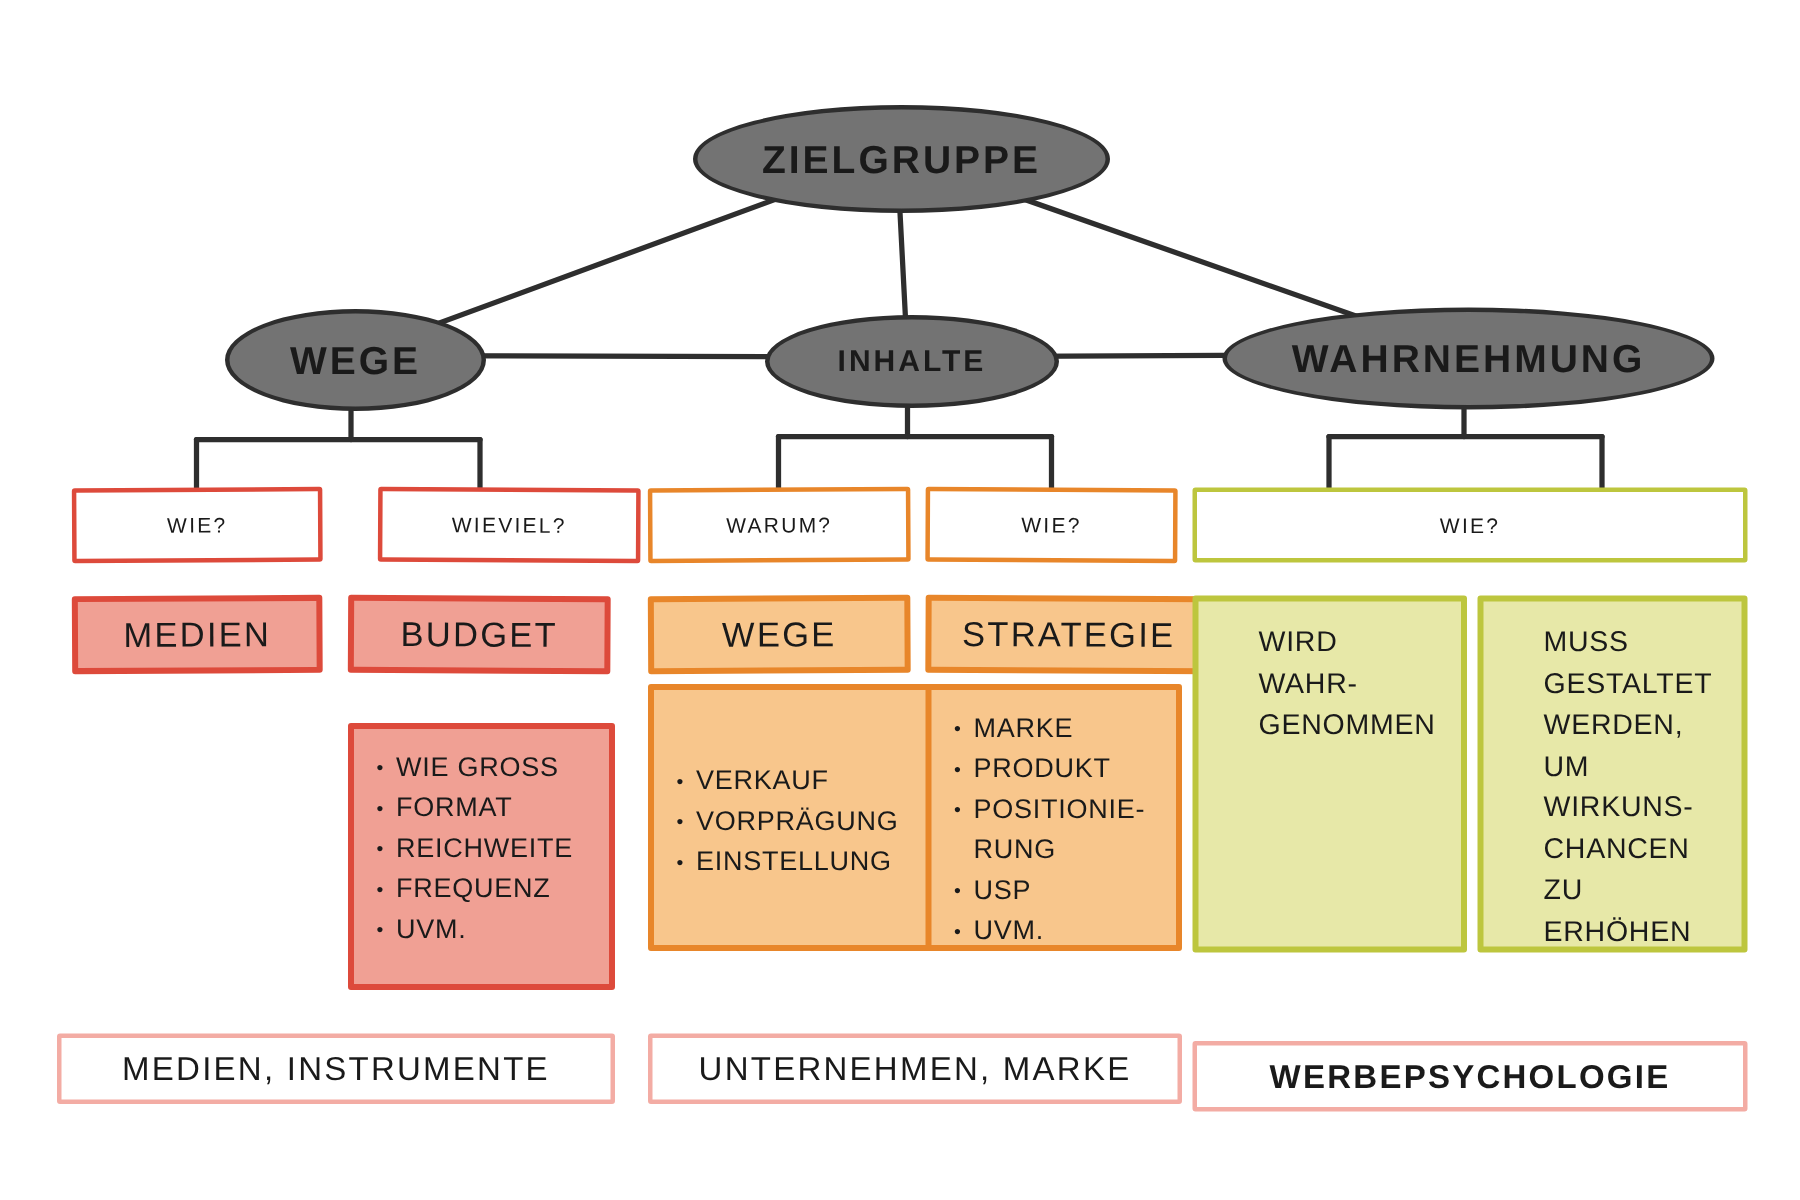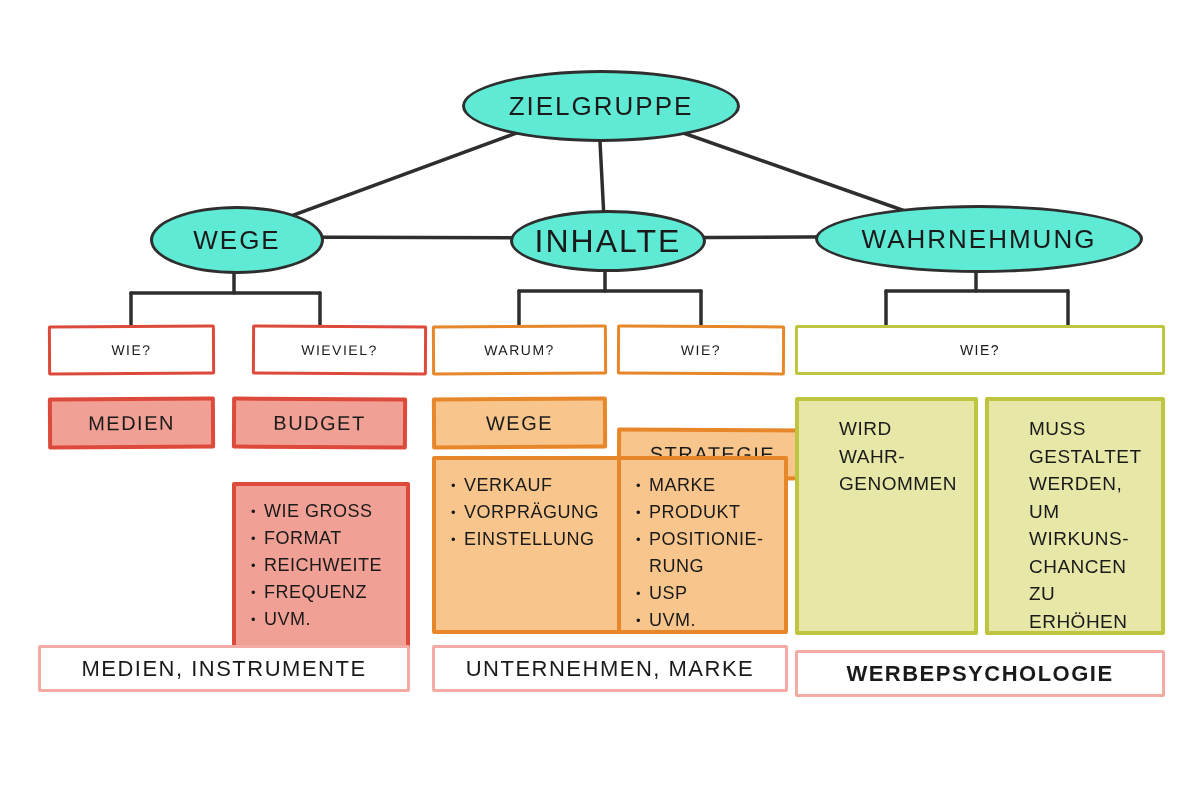--- a/index.html
+++ b/index.html
@@ -4,42 +4,42 @@
 <style>
   html,body { margin:0; padding:0; }
   body {
     width:1200px; height:800px; position:relative; background:#ffffff;
     font-family:"Liberation Sans", sans-serif; color:#1a1a1a; overflow:hidden;
   }
   .canvas { position:absolute; inset:0; }
   svg.connectors { position:absolute; left:0; top:0; z-index:1; }
 
   .ellipse {
-    position:absolute; z-index:2; background:#5eead4;
+    position:absolute; z-index:2; background:#737373;
     border:3.5px solid var(--line,#2e2e2e); border-radius:50%;
     display:flex; align-items:center; justify-content:center;
-    font-size:26px; letter-spacing:2px; font-weight:400;
+    font-size:26px; letter-spacing:2px; font-weight:700;
   }
 
   .box {
     position:absolute; z-index:2; box-sizing:border-box; background:#fff;
     display:flex; align-items:center; justify-content:center; text-align:center;
     border-radius:2px;
   }
   .q   { border:3px solid; font-size:14px; letter-spacing:1.5px; }
-  .hdr { border:4px solid; font-size:20px; letter-spacing:1.5px; font-weight:500; }
+  .hdr { border:4px solid; font-size:23px; letter-spacing:1.5px; font-weight:500; }
   .detail {
     border:4px solid; align-items:flex-start; justify-content:flex-start; text-align:left;
   }
   .tall {
     border:4px solid; align-items:flex-start; justify-content:flex-start; text-align:left;
     padding:14px 14px; font-size:19px; line-height:1.45; letter-spacing:0.5px;
   }
   .footer {
-    border:3px solid var(--footer_border,#f3aca4); font-size:22px; letter-spacing:1.5px;
+    border:3px solid var(--footer_border,#f3aca4); font-size:22px; letter-spacing:1.5px;margin-top:44px;
   }
 
   .red.q      { border-color:var(--red_border,#e2503f); }
   .red.hdr    { background:var(--red_fill,#f0a094);  border-color:var(--red_border,#d8453a); }
   .red.detail { background:var(--red_fill,#f0a094);  border-color:var(--red_border,#d8453a); }
   .orange.q      { border-color:var(--orange_border,#e8862a); }
   .orange.hdr    { background:var(--orange_fill,#f8c68c); border-color:var(--orange_border,#e8862a); }
   .orange.detail { background:var(--orange_fill,#f8c68c); border-color:var(--orange_border,#e8862a); }
   .green.q    { border-color:var(--green_border,#bdc63e); }
   .green.tall { background:var(--green_fill,#e7e8a8); border-color:var(--green_border,#bdc63e);padding-left:40px; }
@@ -82,43 +82,43 @@
 
       <line x1="976" y1="250" x2="976" y2="291"></line>
       <line x1="886" y1="291" x2="1068" y2="291"></line>
       <line x1="886" y1="291" x2="886" y2="327"></line>
       <line x1="1068" y1="291" x2="1068" y2="327"></line>
     </g>
   </svg>
 
   <div class="ellipse" style="left:462px; top:70px; width:272px; height:66px;">ZIELGRUPPE</div>
   <div class="ellipse" style="left:150px; top:206px; width:168px; height:62px;">WEGE</div>
-  <div class="ellipse" style="left:510px; top:210px; width:190px; height:56px; font-size:32px;">INHALTE</div>
+  <div class="ellipse" style="left:510px; top:210px; width:190px; height:56px; font-size:20px;">INHALTE</div>
   <div class="ellipse" style="left:815px; top:205px; width:322px; height:62px;">WAHRNEHMUNG</div>
 
   <div class="box q red r-l" style="left:48px; top:325px; width:167px; height:50px;">WIE?</div>
   <div class="box q red r-r" style="left:232px; top:325px; width:175px; height:50px;margin-left:20px;">WIEVIEL?</div>
   <div class="box hdr red r-l" style="left:48px; top:397px; width:167px; height:52px;">MEDIEN</div>
   <div class="box hdr red r-r" style="left:232px; top:397px; width:175px; height:52px;">BUDGET</div>
   <div class="box detail red" style="left:232px; top:456px; width:178px; height:178px;margin-top:26px;">
     <ul class="bullets">
       <li>WIE GROSS</li>
       <li>FORMAT</li>
       <li>REICHWEITE</li>
       <li>FREQUENZ</li>
       <li>UVM.</li>
     </ul>
   </div>
   <div class="box footer" style="left:38px; top:645px; width:372px; height:47px;">MEDIEN, INSTRUMENTE</div>
 
   <div class="box q orange r-l" style="left:432px; top:325px; width:175px; height:50px;">WARUM?</div>
   <div class="box q orange r-r" style="left:617px; top:325px; width:168px; height:50px;">WIE?</div>
   <div class="box hdr orange r-l" style="left:432px; top:397px; width:175px; height:52px;">WEGE</div>
-  <div class="box hdr orange r-r" style="left:617px; top:397px; width:191px; height:52px;margin-top:31px;">STRATEGIE</div>
-  <div class="box detail orange" style="left:432px; top:456px; width:197px; height:178px;">
+  <div class="box hdr orange r-r" style="left:617px; top:397px; width:191px; height:52px;">STRATEGIE</div>
+  <div class="box detail orange" style="left:432px; top:456px; width:197px; height:178px;align-items:center;">
     <ul class="bullets">
       <li>VERKAUF</li>
       <li>VORPRÄGUNG</li>
       <li>EINSTELLUNG</li>
     </ul>
   </div>
   <div class="box detail orange" style="left:617px; top:456px; width:171px; height:178px;">
     <ul class="bullets">
       <li>MARKE</li>
       <li>PRODUKT</li>

